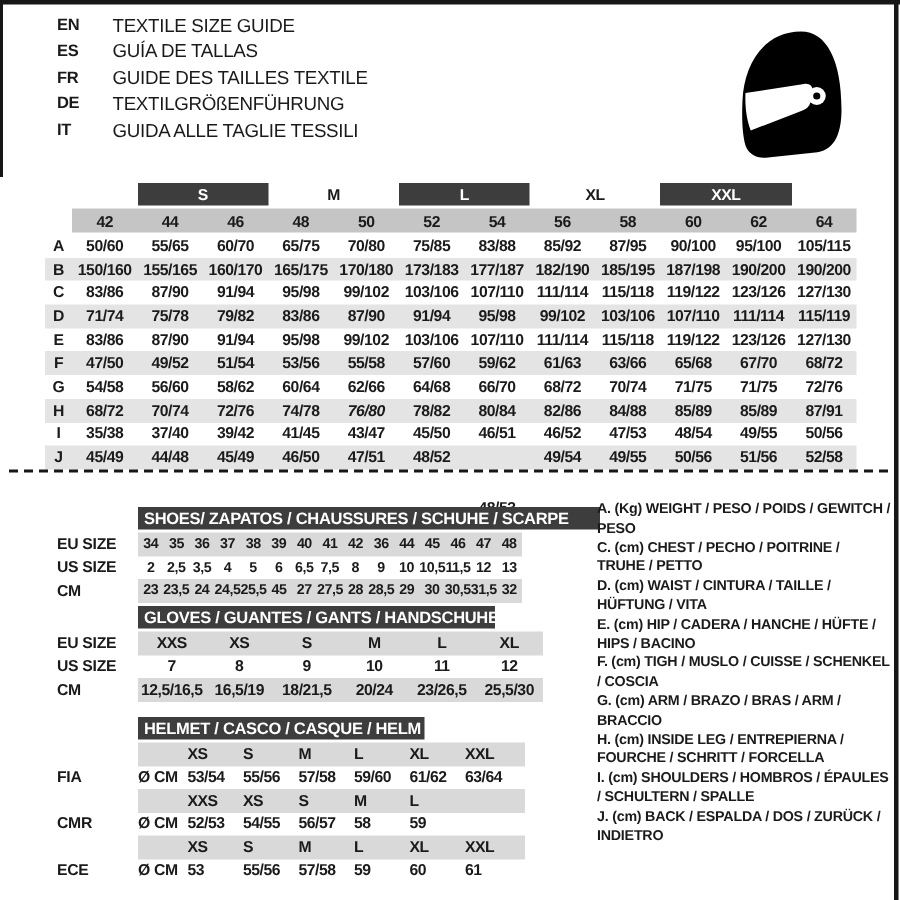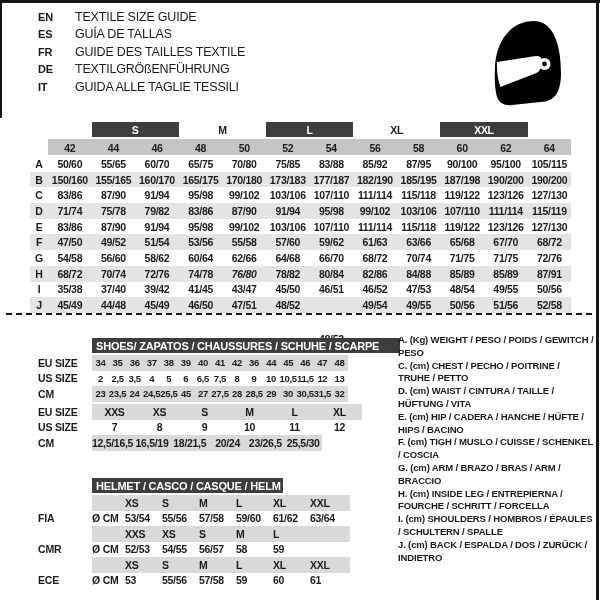--- a/index.html
+++ b/index.html
@@ -310,20 +310,21 @@
             <div class="bcell ">30</div>
             <div class="bcell ">30,5</div>
             <div class="bcell ">31,5</div>
             <div class="bcell ">32</div>
           </div>
         </div>
       </div>
   </div>
 
   <div class="btable" id="gloves-table" style="top:404px">
+    <div class="bbar" style="width:238px">GLOVES / GUANTES / GANTS / HANDSCHUHE / GUANTI</div>
     <div class="rows">
         <div class="brow">
           <div class="blabel">EU SIZE</div>
           <div class="bvals shaded" style="width: 270px;">
             <div class="bcell gcell">XXS</div>
             <div class="bcell gcell">XS</div>
             <div class="bcell gcell">S</div>
             <div class="bcell gcell">M</div>
             <div class="bcell gcell">L</div>
             <div class="bcell gcell">XL</div>
@@ -335,21 +336,21 @@
             <div class="bcell gcell">7</div>
             <div class="bcell gcell">8</div>
             <div class="bcell gcell">9</div>
             <div class="bcell gcell">10</div>
             <div class="bcell gcell">11</div>
             <div class="bcell gcell">12</div>
           </div>
         </div>
         <div class="brow">
           <div class="blabel">CM</div>
-          <div class="bvals shaded" style="width: 230px;">
+          <div class="bvals shaded" style="width: 270px;">
             <div class="bcell gcell">12,5/16,5</div>
             <div class="bcell gcell">16,5/19</div>
             <div class="bcell gcell">18/21,5</div>
             <div class="bcell gcell">20/24</div>
             <div class="bcell gcell">23/26,5</div>
             <div class="bcell gcell">25,5/30</div>
           </div>
         </div>
       </div>
   </div>

